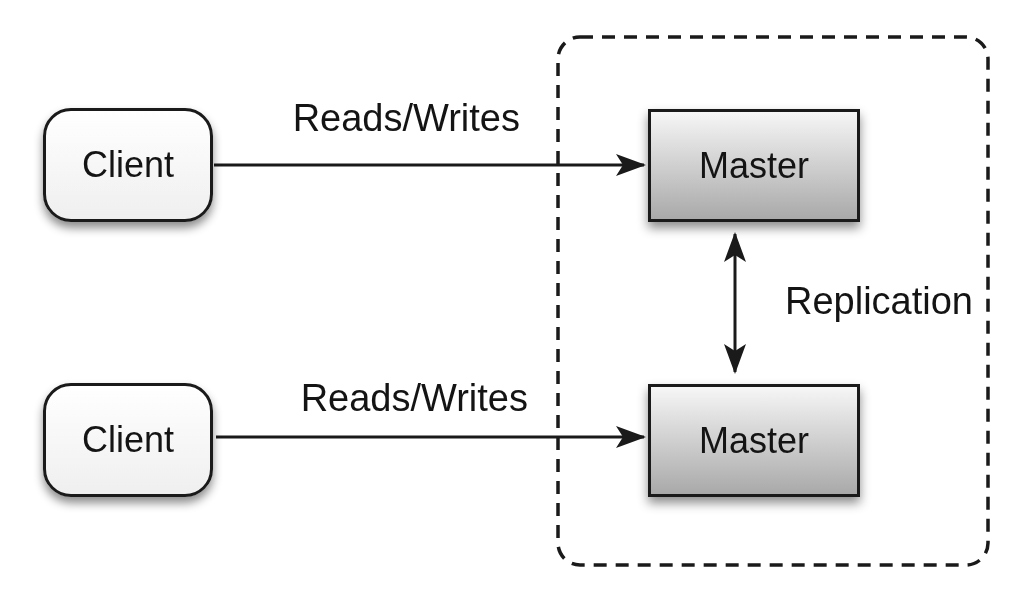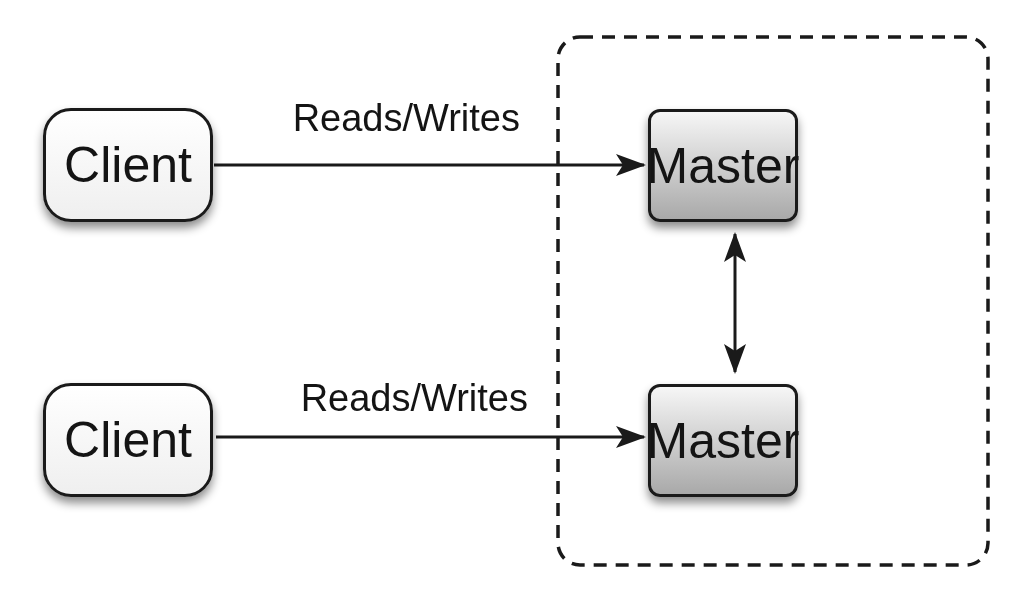--- a/index.html
+++ b/index.html
@@ -40,39 +40,39 @@
     stroke-dasharray: 13 9;
   }
   .arrowhead { fill: var(--stroke); }
   .node {
     position: absolute;
     display: flex;
     align-items: center;
     justify-content: center;
     border: 3px solid var(--stroke);
     color: var(--text);
-    font-size: 50px;
+    font-size: 36px;
     line-height: 1;
     box-shadow: 0 6px 10px rgba(0,0,0,0.45);
     text-align: right;
   }
   .client {
     left: 43px;
     width: 170px;
     height: 114px;
     border-radius: 28px;
     background: linear-gradient(180deg, var(--client-fill-top), var(--client-fill-bottom));
   }
   .client.top { top: 108px; }
   .client.bottom { top: 383px; }
   .master {
     left: 648px;
-    width: 150px;
+    width: 212px;
     height: 113px;
-    border-radius: 12px;
+    border-radius: 0;
     background: linear-gradient(180deg, var(--master-fill-top), var(--master-fill-bottom));
   }
   .master.top { top: 109px; }
   .master.bottom { top: 384px; }
   .edge-label {
     position: absolute;
     font-size: 38px;
     line-height: 1.1;
     color: var(--text);
     text-align: right;
@@ -116,14 +116,15 @@
   </div>
 
   <div class="node master bottom">
     <span>Master</span>
   </div>
 
   <div class="edge-label rw-top">Reads/Writes</div>
 
   <div class="edge-label rw-bottom">Reads/Writes</div>
 
+  <div class="edge-label replication">Replication</div>
 
 </div>
 
 </body></html>

